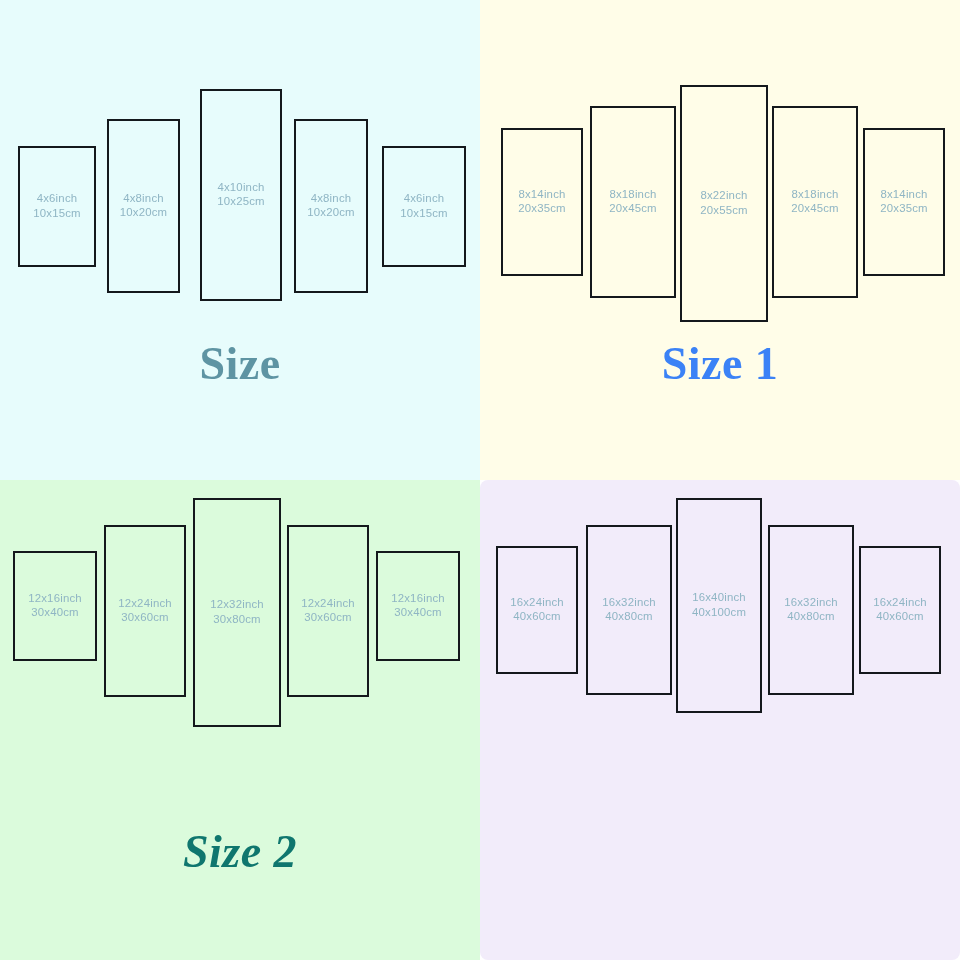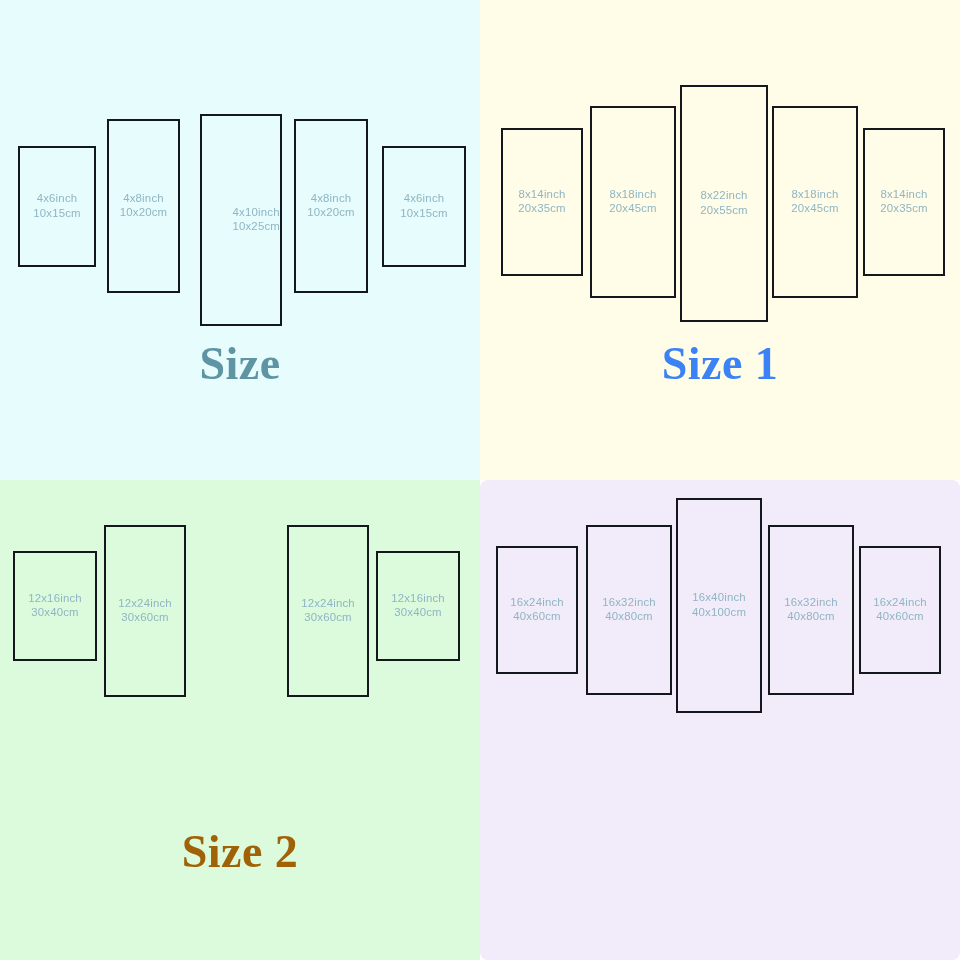--- a/index.html
+++ b/index.html
@@ -77,21 +77,21 @@
             <span class="ln">4x6inch</span>
             <span class="ln">10x15cm</span>
           </div>
         </div>
         <div class="panel" style="left: 107px; top: 119px; width: 73px; height: 174px; border-color: rgb(20, 24, 28);">
           <div class="panel-label" style="color: rgb(143, 181, 196);">
             <span class="ln">4x8inch</span>
             <span class="ln">10x20cm</span>
           </div>
         </div>
-        <div class="panel" style="left: 200px; top: 114px; width: 82px; height: 212px; border-color: rgb(20, 24, 28); justify-content: flex-end;">
+        <div class="panel" style="left: 200px; top: 89px; width: 82px; height: 212px; border-color: rgb(20, 24, 28);">
           <div class="panel-label" style="color: rgb(143, 181, 196);">
             <span class="ln">4x10inch</span>
             <span class="ln">10x25cm</span>
           </div>
         </div>
         <div class="panel" style="left: 294px; top: 119px; width: 74px; height: 174px; border-color: rgb(20, 24, 28);">
           <div class="panel-label" style="color: rgb(143, 181, 196);">
             <span class="ln">4x8inch</span>
             <span class="ln">10x20cm</span>
           </div>
@@ -147,34 +147,40 @@
             <span class="ln">12x16inch</span>
             <span class="ln">30x40cm</span>
           </div>
         </div>
         <div class="panel" style="left: 104px; top: 37px; width: 82px; height: 172px; border-color: rgb(20, 24, 28);">
           <div class="panel-label" style="color: rgb(143, 181, 196);">
             <span class="ln">12x24inch</span>
             <span class="ln">30x60cm</span>
           </div>
         </div>
+        <div class="panel" style="left: 193px; top: 10px; width: 88px; height: 229px; border-color: rgb(20, 24, 28);">
+          <div class="panel-label" style="color: rgb(143, 181, 196);">
+            <span class="ln">12x32inch</span>
+            <span class="ln">30x80cm</span>
+          </div>
+        </div>
         <div class="panel" style="left: 287px; top: 37px; width: 82px; height: 172px; border-color: rgb(20, 24, 28);">
           <div class="panel-label" style="color: rgb(143, 181, 196);">
             <span class="ln">12x24inch</span>
             <span class="ln">30x60cm</span>
           </div>
         </div>
         <div class="panel" style="left: 376px; top: 63px; width: 84px; height: 110px; border-color: rgb(20, 24, 28);">
           <div class="panel-label" style="color: rgb(143, 181, 196);">
             <span class="ln">12x16inch</span>
             <span class="ln">30x40cm</span>
           </div>
         </div>
       </div>
-      <div class="q-title" style="color: #a16207;">Size 2</div>
+      <div class="q-title" style="color: #0f766e; font-style: italic;">Size 2</div>
     </div>
     <div class="quadrant" id="quadrant-3" style="background: rgb(242, 236, 250); border-radius: 8px;">
       <div class="panels">
         <div class="panel" style="left: 16px; top: 58px; width: 82px; height: 128px; border-color: rgb(20, 24, 28);">
           <div class="panel-label" style="color: rgb(143, 181, 196);">
             <span class="ln">16x24inch</span>
             <span class="ln">40x60cm</span>
           </div>
         </div>
         <div class="panel" style="left: 106px; top: 37px; width: 86px; height: 170px; border-color: rgb(20, 24, 28);">

